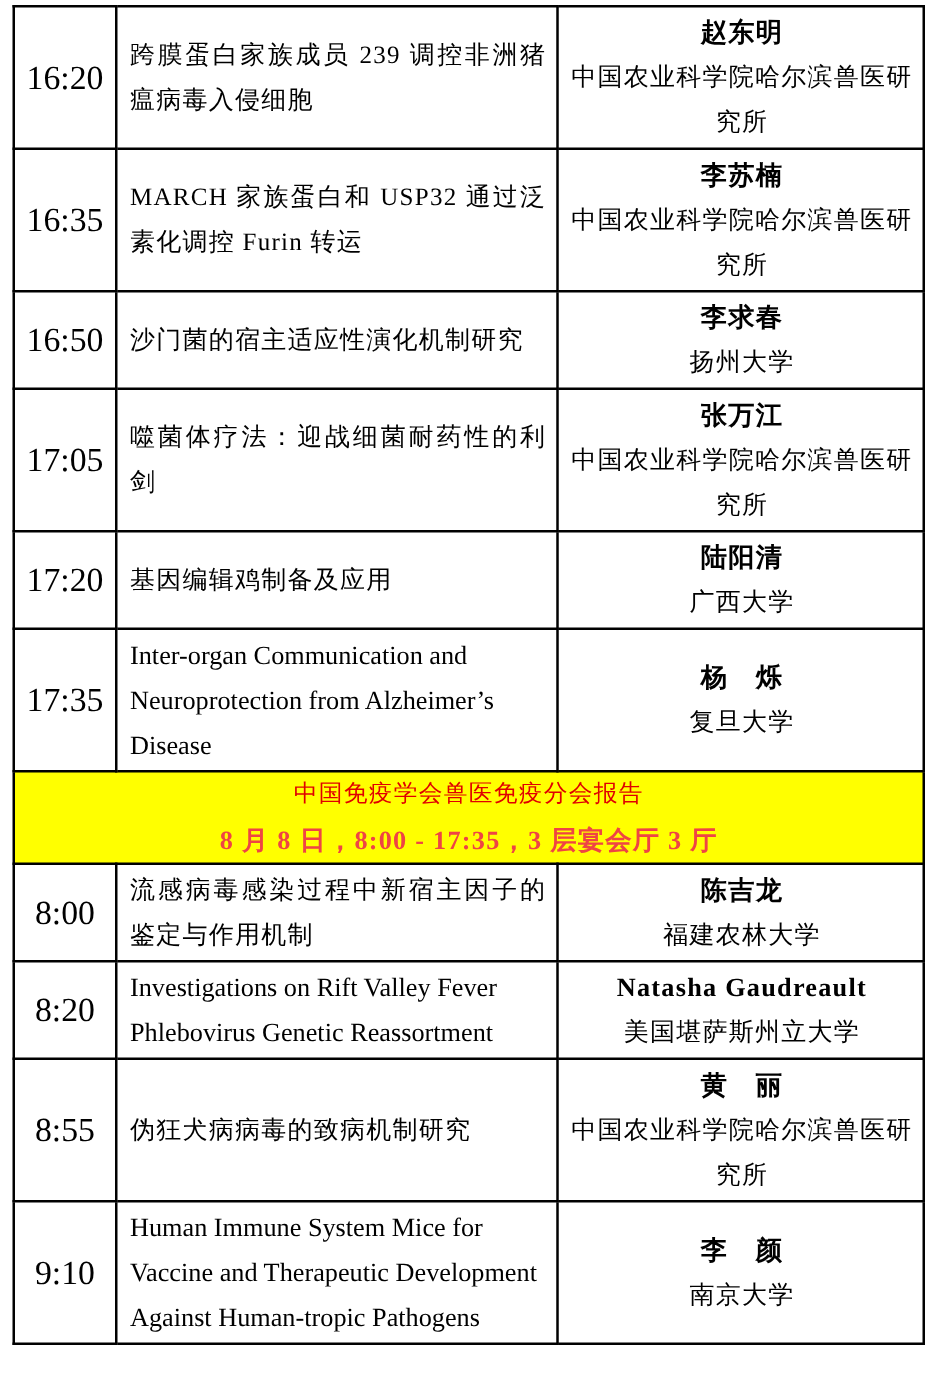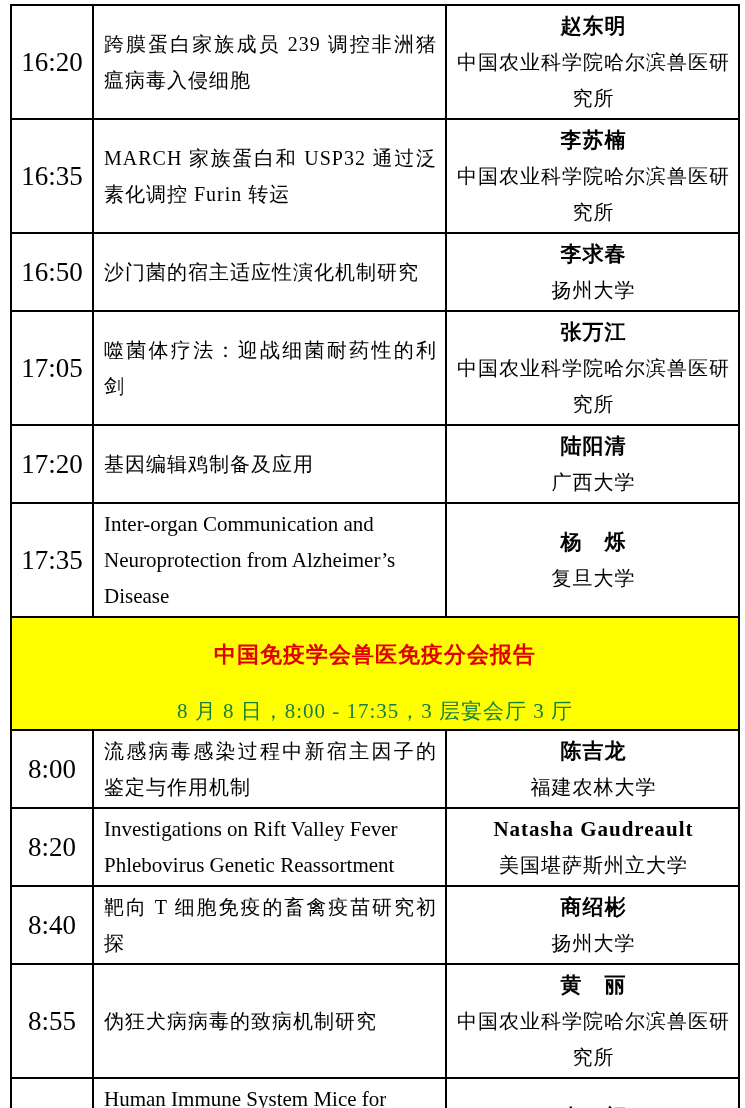--- a/index.html
+++ b/index.html
@@ -61,31 +61,29 @@
     letter-spacing: 1px;
   }
   td.section-header {
     background: #FFFF00;
     text-align: center;
     padding: 0;
     line-height: 36px;
   }
   .sh1 {
     color: #E00000;
-    font-weight: bold;
-    font-size: 22px;
+    font-weight: normal;
+    font-size: 19px;
     letter-spacing: 1px;
-    margin-top: 19px;
   }
   .sh2 {
-    color: #15803d;
-    font-weight: normal;
+    color: #ef4444;
+    font-weight: bold;
     font-size: 21px;
     letter-spacing: 1px;
-    margin-top: 20px;
   }
 </style>
 </head>
 <body>
 
 <div class="page">
   <table class="schedule">
     <colgroup>
       <col class="c-time">
       <col class="c-title">
@@ -165,28 +163,20 @@
 
       <tr style="height:73px;">
         <td class="time">8:20</td>
         <td class="title en">Investigations on Rift Valley Fever Phlebovirus Genetic Reassortment</td>
         <td class="presenter">
           <div class="pname">Natasha Gaudreault</div>
           <div class="paff">美国堪萨斯州立大学</div>
         </td>
       </tr>
 
-      <tr style="height:73px;">
-        <td class="time">8:40</td>
-        <td class="title">靶向 T 细胞免疫的畜禽疫苗研究初探</td>
-        <td class="presenter">
-          <div class="pname">商绍彬</div>
-          <div class="paff">扬州大学</div>
-        </td>
-      </tr>
 
       <tr style="height:109px;">
         <td class="time">8:55</td>
         <td class="title">伪狂犬病病毒的致病机制研究</td>
         <td class="presenter">
           <div class="pname">黄　丽</div>
           <div class="paff">中国农业科学院哈尔滨兽医研究所</div>
         </td>
       </tr>
 

